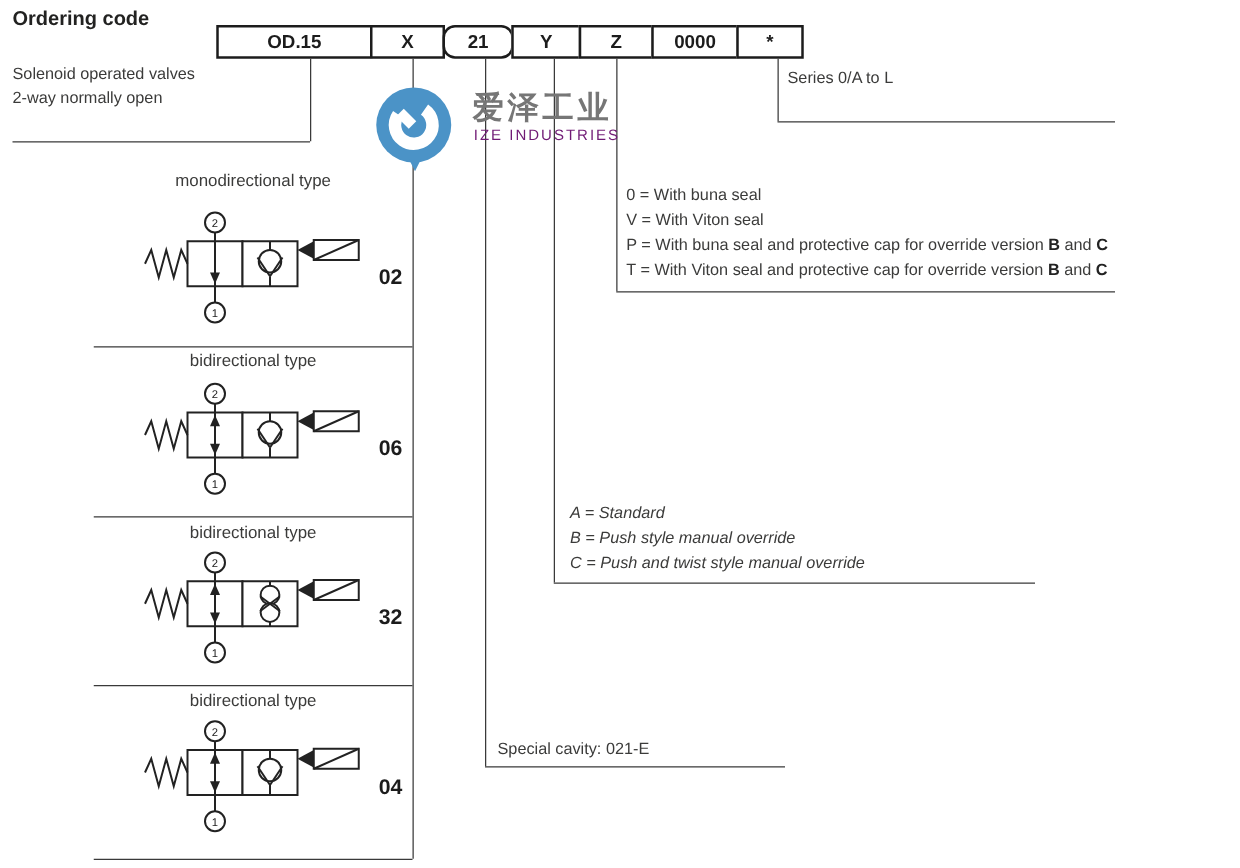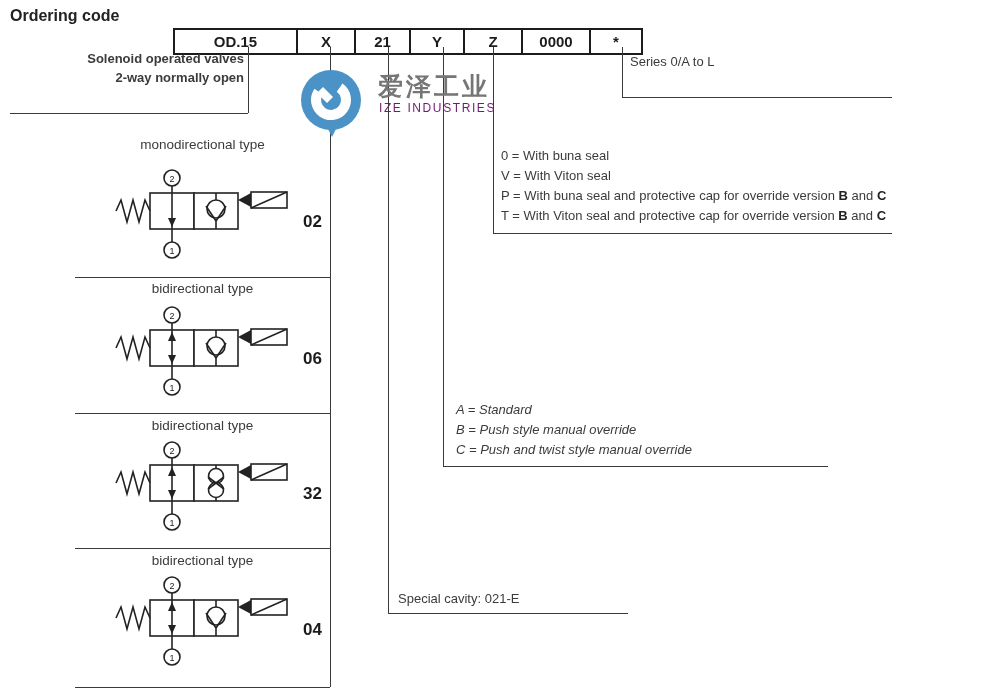--- a/index.html
+++ b/index.html
@@ -7,30 +7,30 @@
     position:relative;width:892px;height:694px;background:#ffffff;overflow:hidden;
     font-family:"Liberation Sans","DejaVu Sans",sans-serif;color:#3b3b3a;
   }
   .abs{position:absolute;}
   .heading{font-size:16px;font-weight:bold;color:#222221;}
   
   .codebox-row{display:flex;align-items:stretch;}
   .codebox{
     box-sizing:border-box;border:2px solid #1c1c1c;background:#fff;
     display:flex;align-items:center;justify-content:center;
-    font-size:15px;font-weight:bold;color:#1c1c1c;height:27px;margin-top:8px;
+    font-size:15px;font-weight:bold;color:#1c1c1c;height:27px;
   }
   .codebox + .codebox{margin-left:-2px;}
   
   .vline{position:absolute;width:1px;background:#3a3a3a;}
   .hline{position:absolute;height:1px;background:#3a3a3a;}
   
   .tblock{font-size:13px;line-height:20px;color:#3b3b3a;white-space:nowrap;}
   .tblock b{color:#222;}
-  .left-label{width:234px;text-align:right;line-height:19px;font-weight:bold;}
+  .left-label{width:234px;text-align:left;line-height:19px;}
   .sec-title{width:255px;text-align:center;font-size:13.5px;color:#3b3b3a;}
   .valve-code{font-size:17px;font-weight:bold;color:#1c1c1c;}
   
   .valve .arrow-up-g{display:none;}
   .valve.bi .arrow-up-g{display:inline;}
   .valve .check-double-g{display:none;}
   .valve.double .check-double-g{display:inline;}
   .valve.double .check-single-g{display:none;}
   
   .logo-cn{font-size:25px;font-weight:600;color:#767676;letter-spacing:3px;line-height:28px;}
@@ -39,21 +39,21 @@
 </head>
 <body>
 
 <div id="canvas">
 
   <div class="abs heading" style="left:10px;top:7px;">Ordering code</div>
 
   <div class="abs codebox-row" style="left:173px;top:20px;">
     <div class="codebox" style="width:125px;">OD.15</div>
     <div class="codebox" style="width:60px;">X</div>
-    <div class="codebox" style="width:57px;">21</div>
+    <div class="codebox" style="width:57px;border-radius:10px;">21</div>
     <div class="codebox" style="width:56px;">Y</div>
     <div class="codebox" style="width:60px;">Z</div>
     <div class="codebox" style="width:70px;">0000</div>
     <div class="codebox" style="width:54px;">*</div>
   </div>
 
   <div class="vline" style="left:248px;top:47px;height:66px;"></div>
   <div class="vline" style="left:330px;top:47px;height:640px;"></div>
   <div class="vline" style="left:388px;top:47px;height:566px;"></div>
   <div class="vline" style="left:443px;top:47px;height:419px;"></div>

